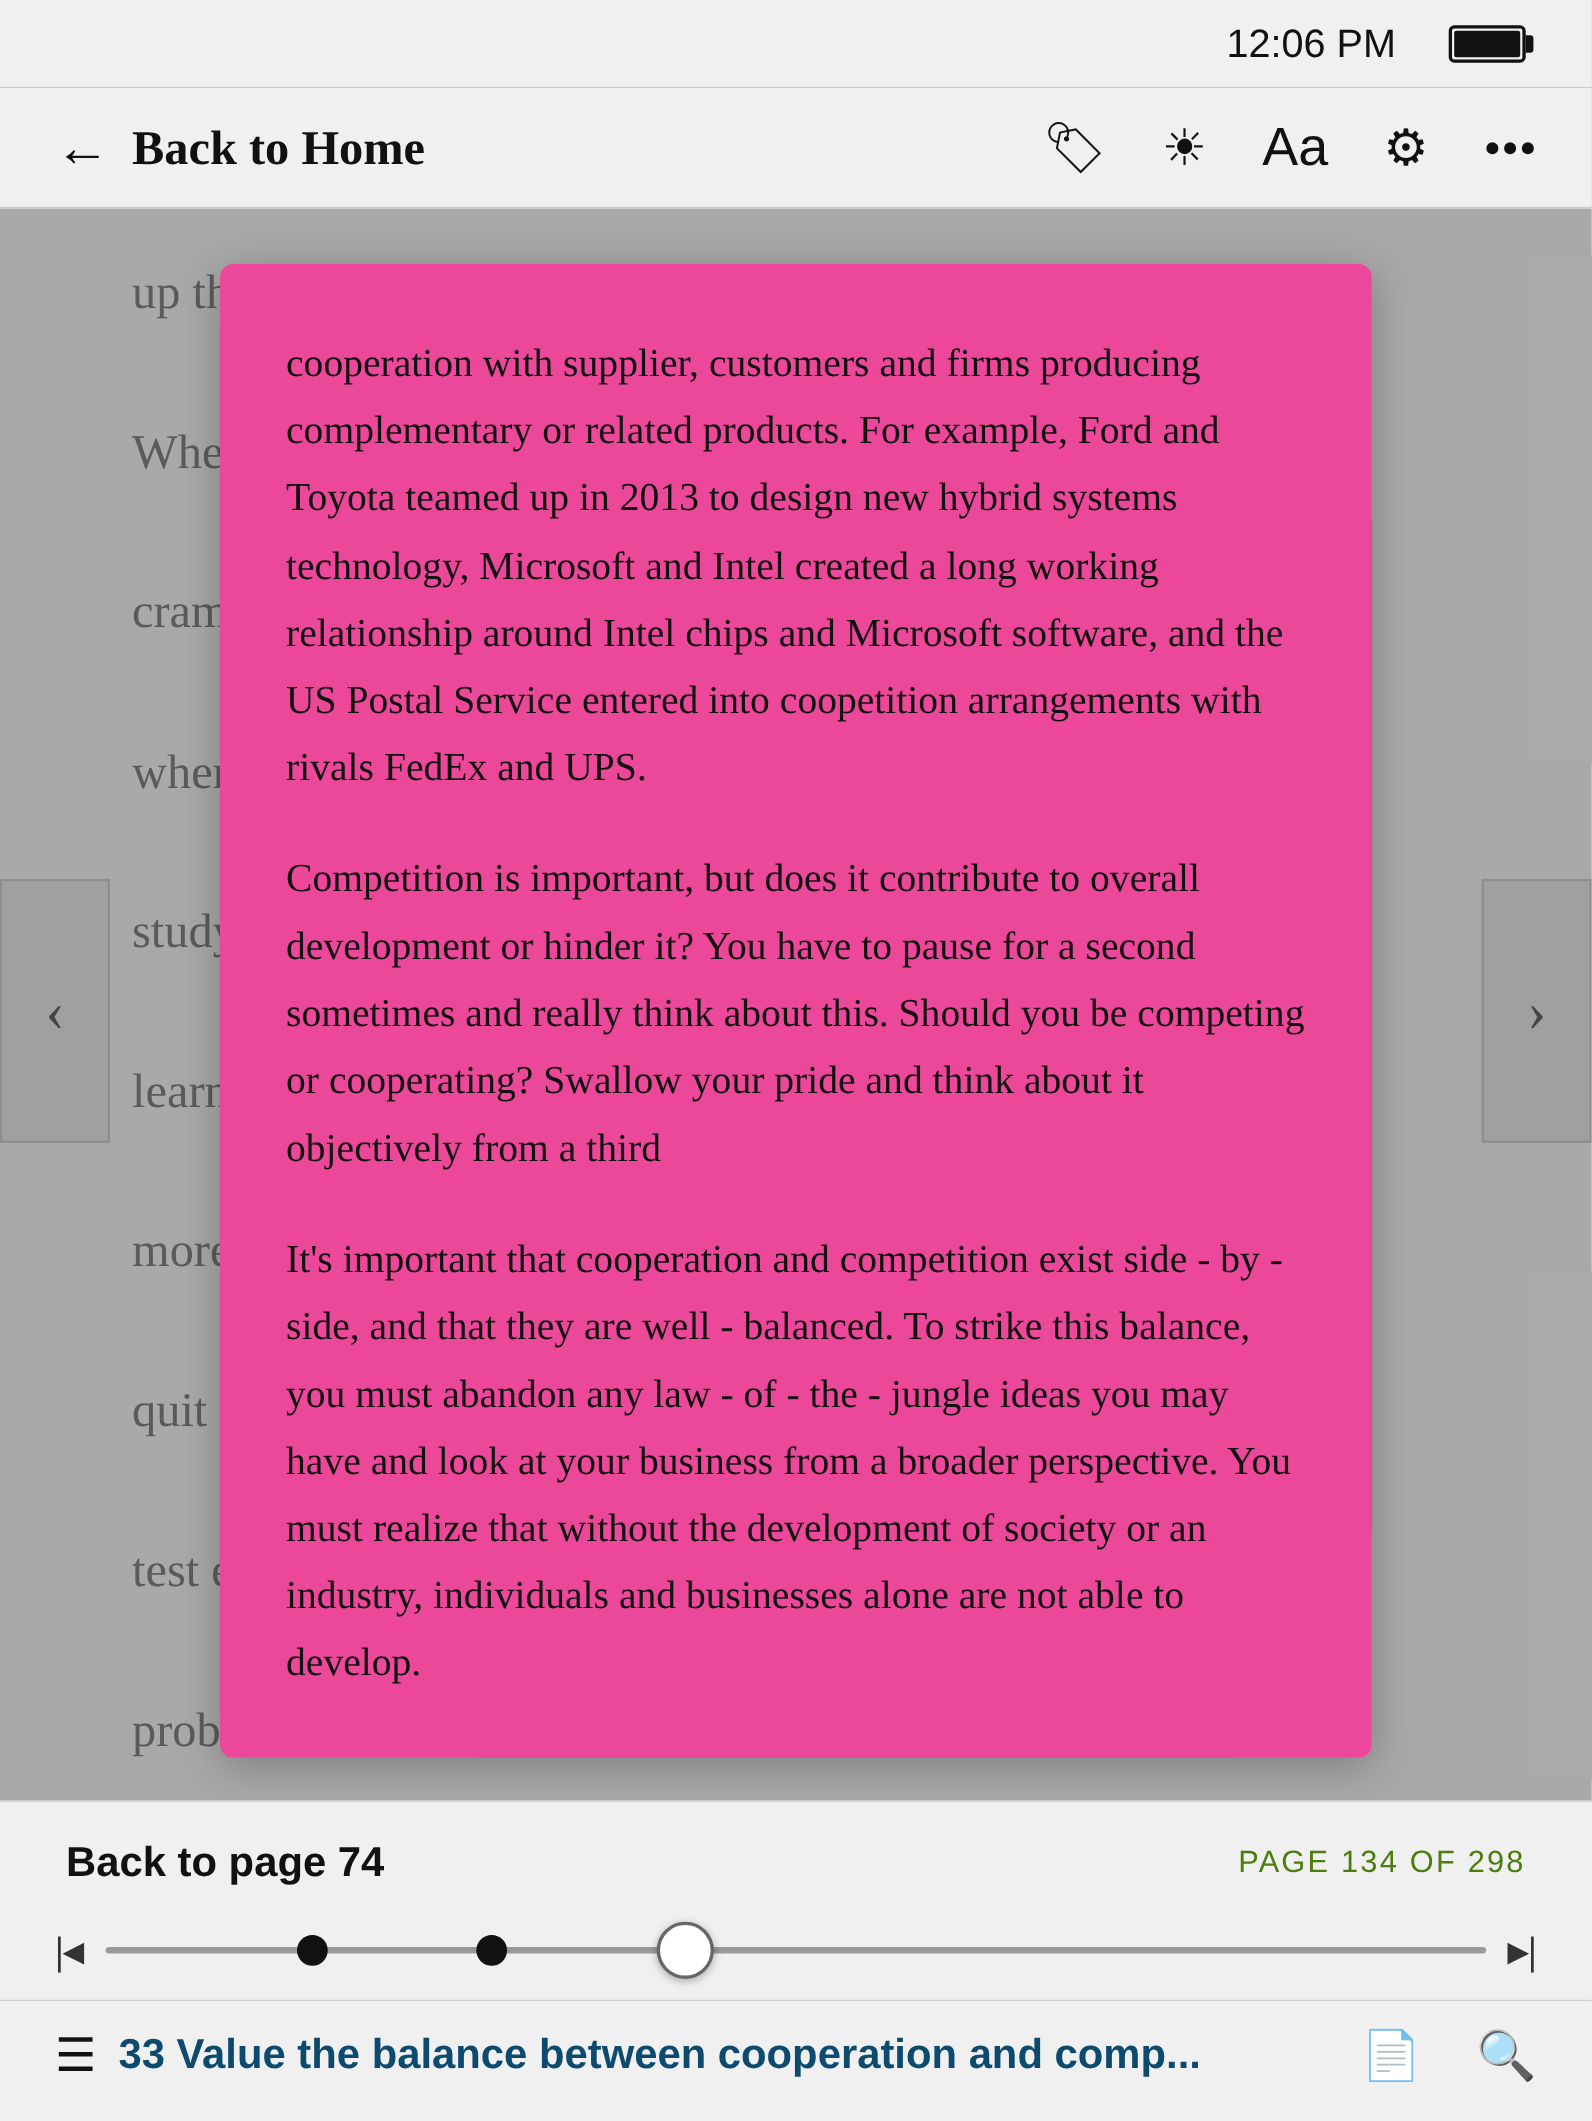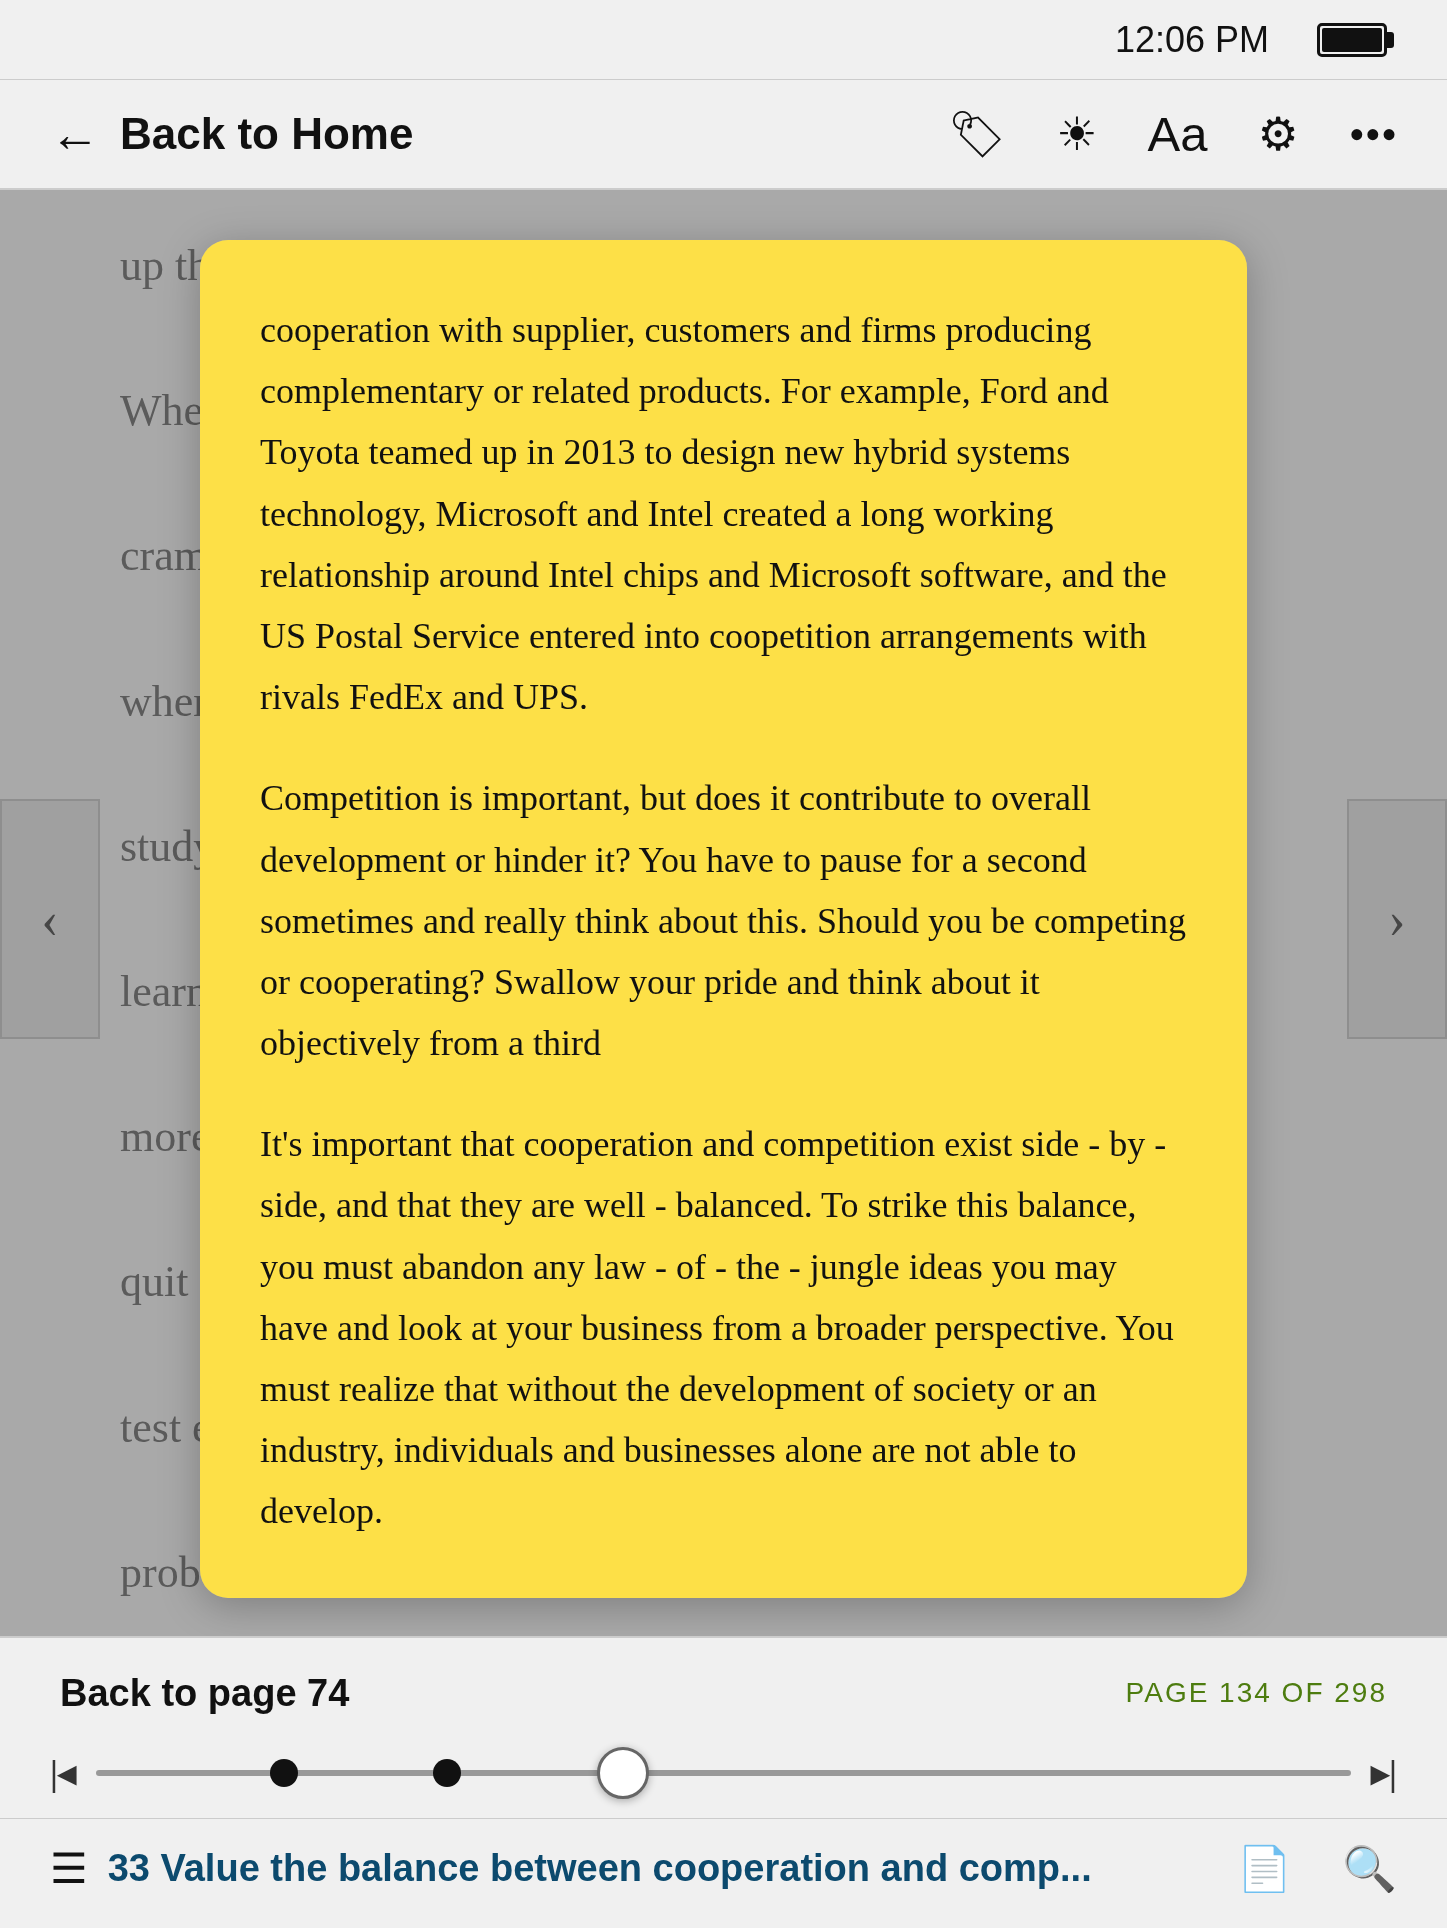--- a/index.html
+++ b/index.html
@@ -88,21 +88,21 @@
       flex: 1;
     }
 
     .back-arrow {
       font-size: 50px;
       color: #111;
       line-height: 1;
     }
 
     .back-label {
-      font-family: Liberation Sans, sans-serif;
+      font-family: Liberation Serif, serif;
       font-size: 44px;
       font-weight: 700;
       color: #111;
     }
 
     .nav-right {
       display: flex;
       align-items: center;
       gap: 50px;
     }
@@ -185,22 +185,22 @@
       background: rgba(100,100,100,0.4);
     }
 
     
     .popup-card {
       position: absolute;
       top: 50px;
       left: 200px;
       right: 200px;
       bottom: 50px;
-      background: #fde047;
-      border-radius: 28px;
+      background: #ec4899;
+      border-radius: 12px;
       box-shadow: 0 8px 40px rgba(0,0,0,0.25);
       padding: 60px 60px;
       overflow-y: auto;
     }
 
     .popup-text {
       font-size: 36px;
       line-height: 1.7;
       color: #111;
     }

